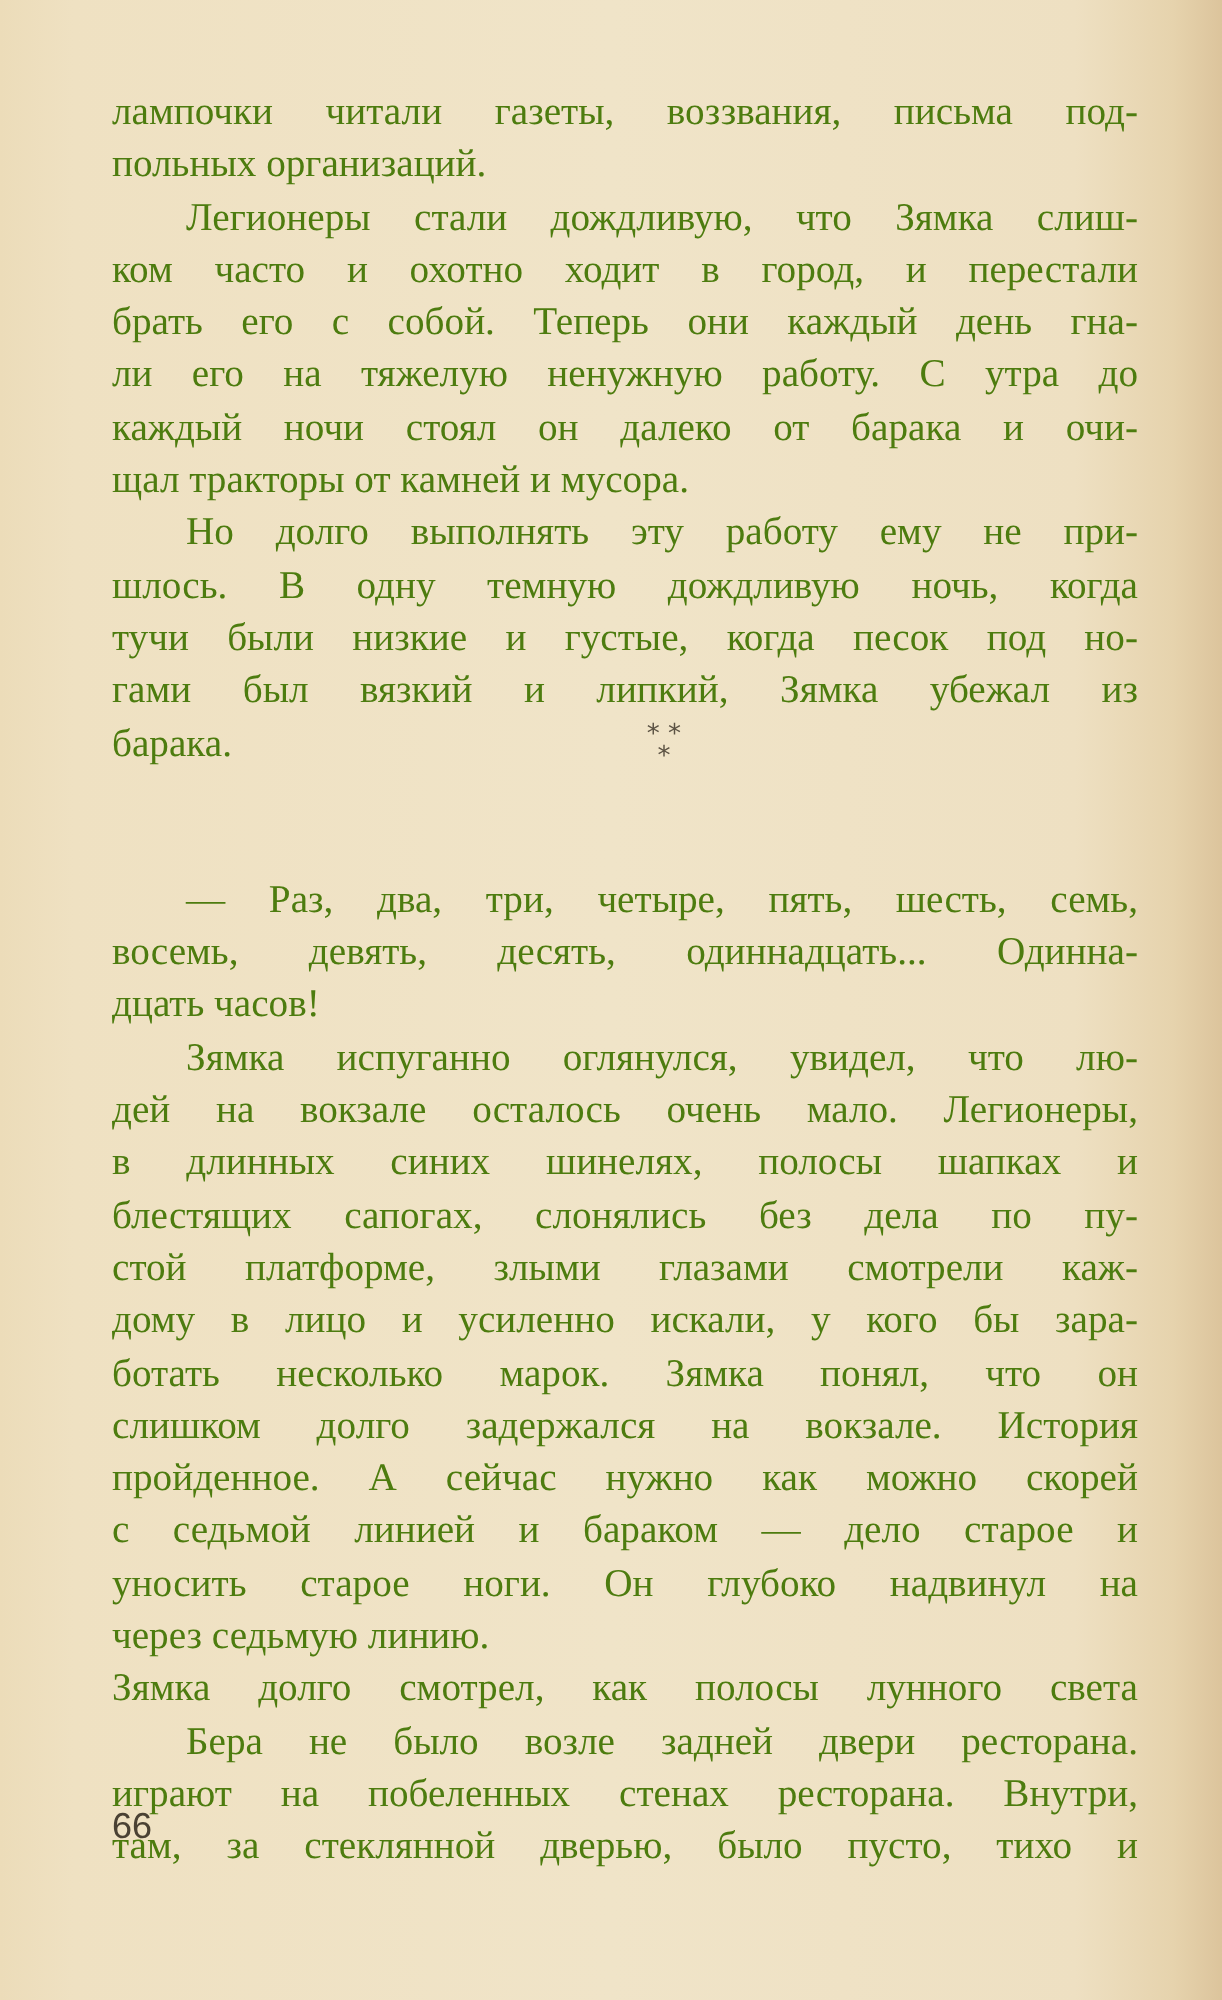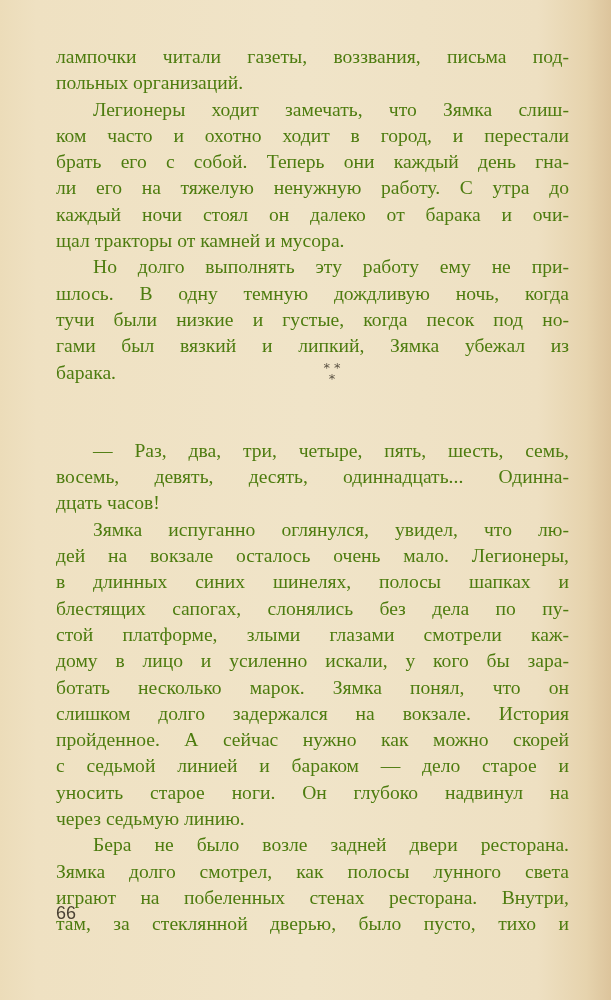--- a/index.html
+++ b/index.html
@@ -37,21 +37,21 @@
   </style>
 </head>
 <body>
 
 <div class="page">
   <div class="text">
 
     <span class="line">лампочки читали газеты, воззвания, письма под-</span>
     <span class="line last">польных организаций.</span>
 
-    <span class="line indent">Легионеры ходит замечать, что Зямка слиш-</span>
+    <span class="line indent">Легионеры стали дождливую, что Зямка слиш-</span>
     <span class="line">ком часто и охотно ходит в город, и перестали</span>
     <span class="line">брать его с собой. Теперь они каждый день гна-</span>
     <span class="line">ли его на тяжелую ненужную работу. С утра до</span>
     <span class="line">каждый ночи стоял он далеко от барака и очи-</span>
     <span class="line last">щал тракторы от камней и мусора.</span>
 
     <span class="line indent">Но долго выполнять эту работу ему не при-</span>
     <span class="line">шлось. В одну темную дождливую ночь, когда</span>
     <span class="line">тучи были низкие и густые, когда песок под но-</span>
     <span class="line">гами был вязкий и липкий, Зямка убежал из</span>
@@ -69,22 +69,22 @@
     <span class="line">блестящих сапогах, слонялись без дела по пу-</span>
     <span class="line">стой платформе, злыми глазами смотрели каж-</span>
     <span class="line">дому в лицо и усиленно искали, у кого бы зара-</span>
     <span class="line">ботать несколько марок. Зямка понял, что он</span>
     <span class="line">слишком долго задержался на вокзале. История</span>
     <span class="line">пройденное. А сейчас нужно как можно скорей</span>
     <span class="line">с седьмой линией и бараком — дело старое и</span>
     <span class="line">уносить старое ноги. Он глубоко надвинул на</span>
     <span class="line last">через седьмую линию.</span>
 
+    <span class="line">Зямка долго смотрел, как полосы лунного света</span>
     <span class="line indent">Бера не было возле задней двери ресторана.</span>
-    <span class="line">Зямка долго смотрел, как полосы лунного света</span>
     <span class="line">играют на побеленных стенах ресторана. Внутри,</span>
     <span class="line">там, за стеклянной дверью, было пусто, тихо и</span>
   </div>
 
   <div class="sep">
     <div>* *</div>
     <div>*</div>
   </div>
 
   <div class="pagenum">66</div>

